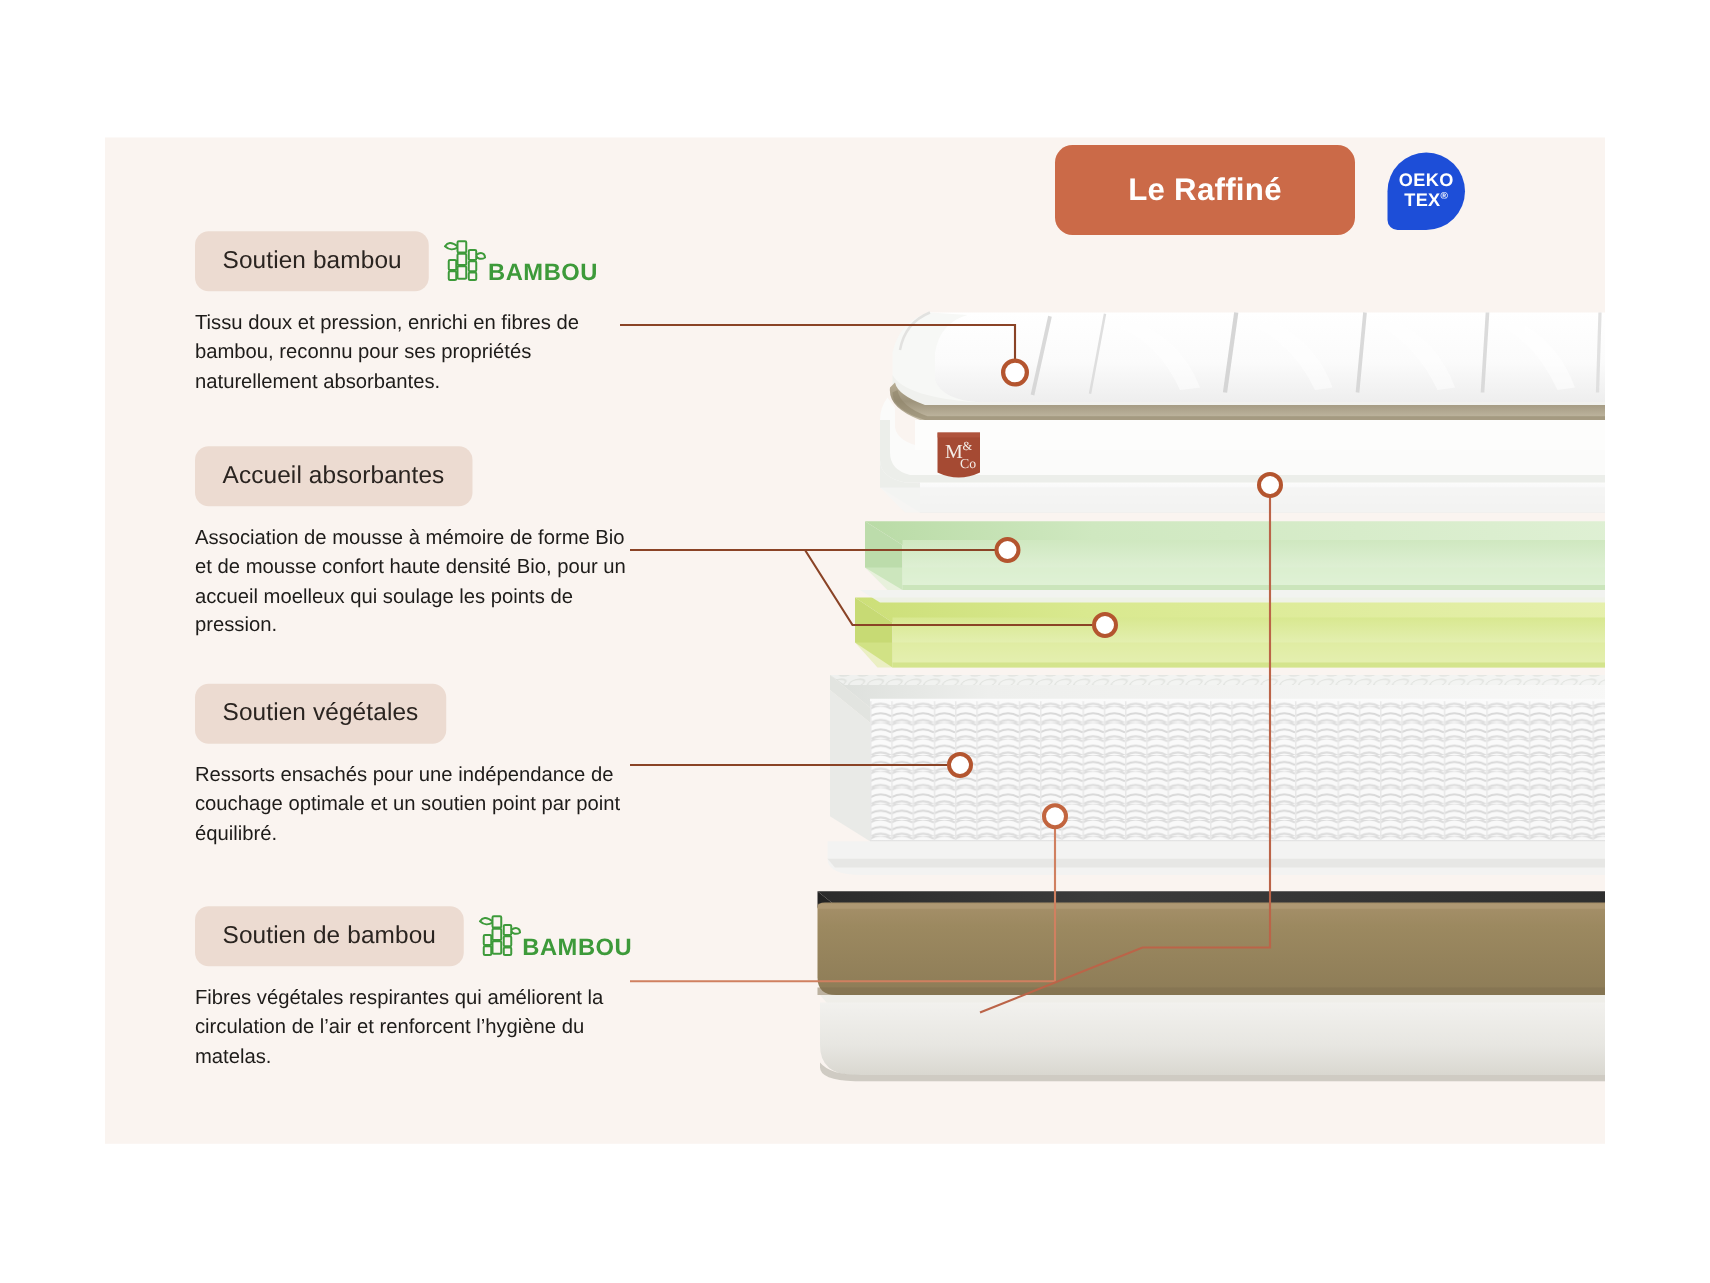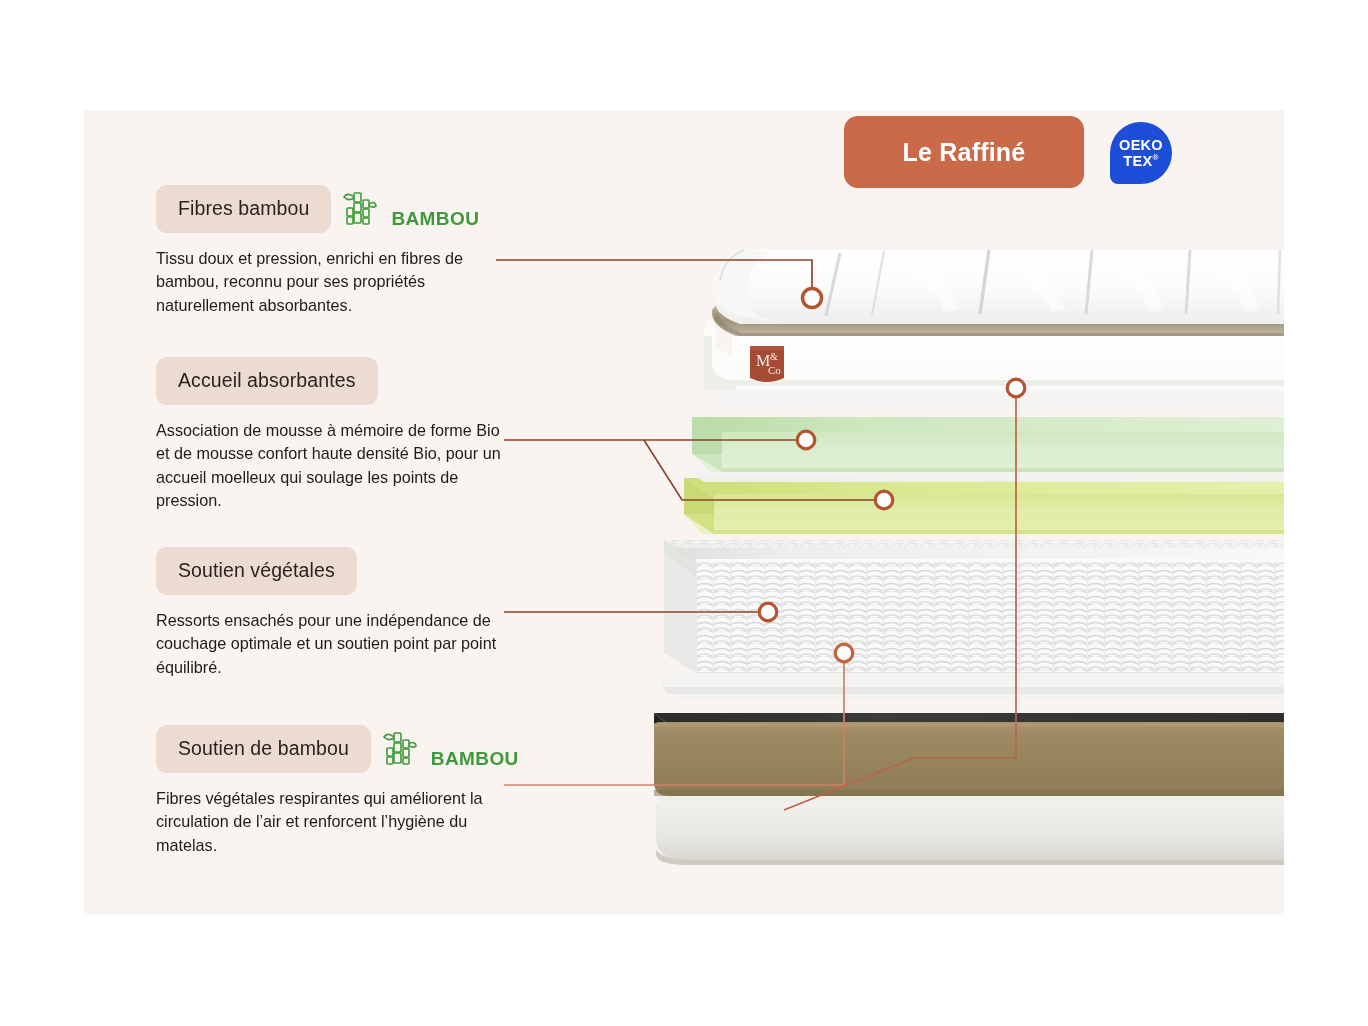--- a/index.html
+++ b/index.html
@@ -45,21 +45,21 @@
   .pillrow{display:flex;align-items:center;gap:12px;}
   .pill{
     background:#ecdbd1;
     border-radius:11px;
     padding:12px 22px 13px 22px;
     color:#2a2420;
     font-size:19.5px;
     white-space:nowrap;
     letter-spacing:.1px;
   }
-  .bamboo-logo{display:flex;align-items:flex-end;gap:14px;}
+  .bamboo-logo{display:flex;align-items:flex-end;gap:1px;}
   .bamboo-logo .word{
     color:#3d9a3a;font-size:19px;font-weight:bold;letter-spacing:.4px;
     line-height:1;margin-bottom:1px;
   }
   .desc{
     margin-top:14px;
     font-size:16.2px;line-height:1.45;color:#1e1c1a;
     width:352px;
   }
 
@@ -312,21 +312,21 @@
     <span class="t">Le Raffiné</span>
   </div>
 
   <div id="oeko">
     <span class="l1">OEKO</span>
     <span class="l2"><span>TEX</span><sup>®</sup></span>
   </div>
 
   <div class="block" id="b1">
     <div class="pillrow">
-      <div class="pill">Fibres bambou</div>
+      <div class="pill">Soutien bambou</div>
       <div class="bamboo-logo">
         <svg width="34" height="40" viewBox="0 0 34 40">
           <g stroke="#3d9a3a" stroke-width="1.6" fill="none">
             <rect x="11" y="4" width="7" height="9" rx="1"></rect>
             <rect x="11" y="14" width="7" height="9" rx="1"></rect>
             <rect x="11" y="24" width="7" height="10" rx="1"></rect>
             <rect x="20" y="11" width="6" height="8" rx="1"></rect>
             <rect x="20" y="20" width="6" height="8" rx="1"></rect>
             <rect x="20" y="29" width="6" height="6" rx="1"></rect>
             <rect x="4" y="19" width="6" height="8" rx="1"></rect>

